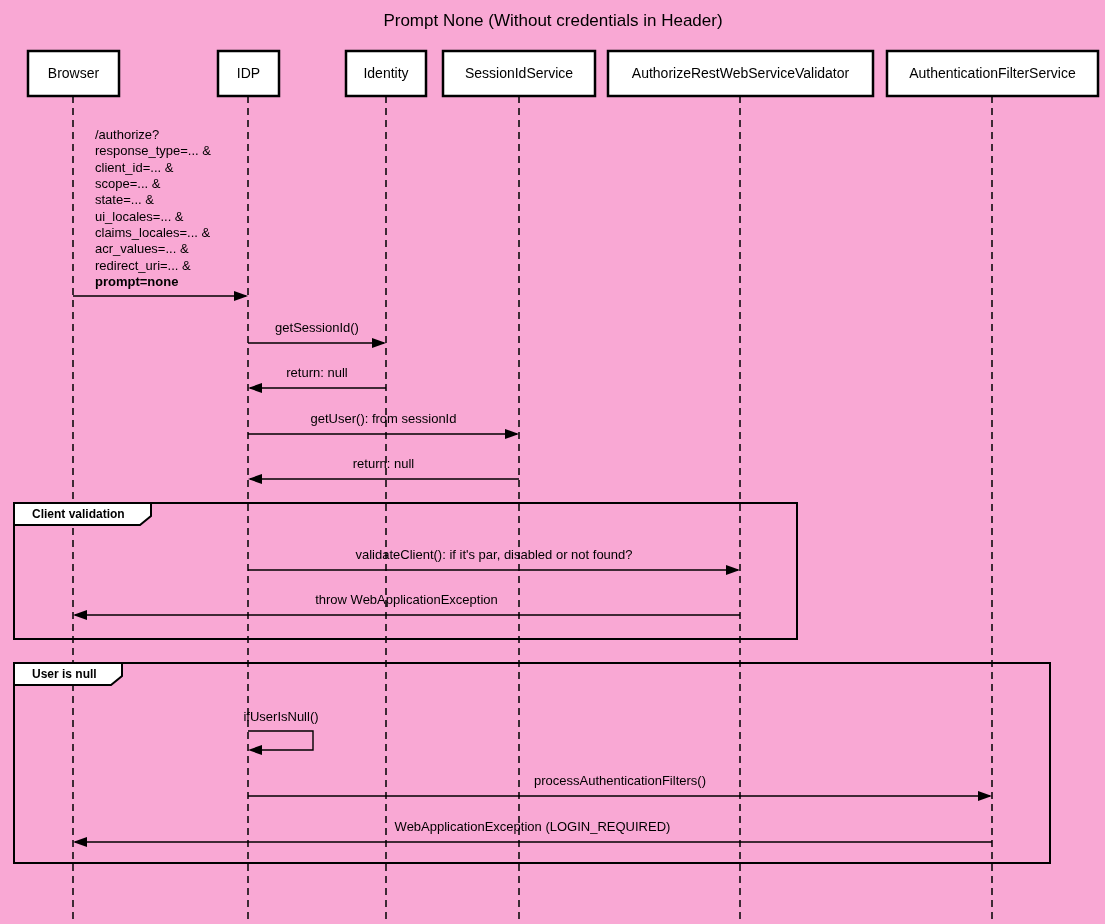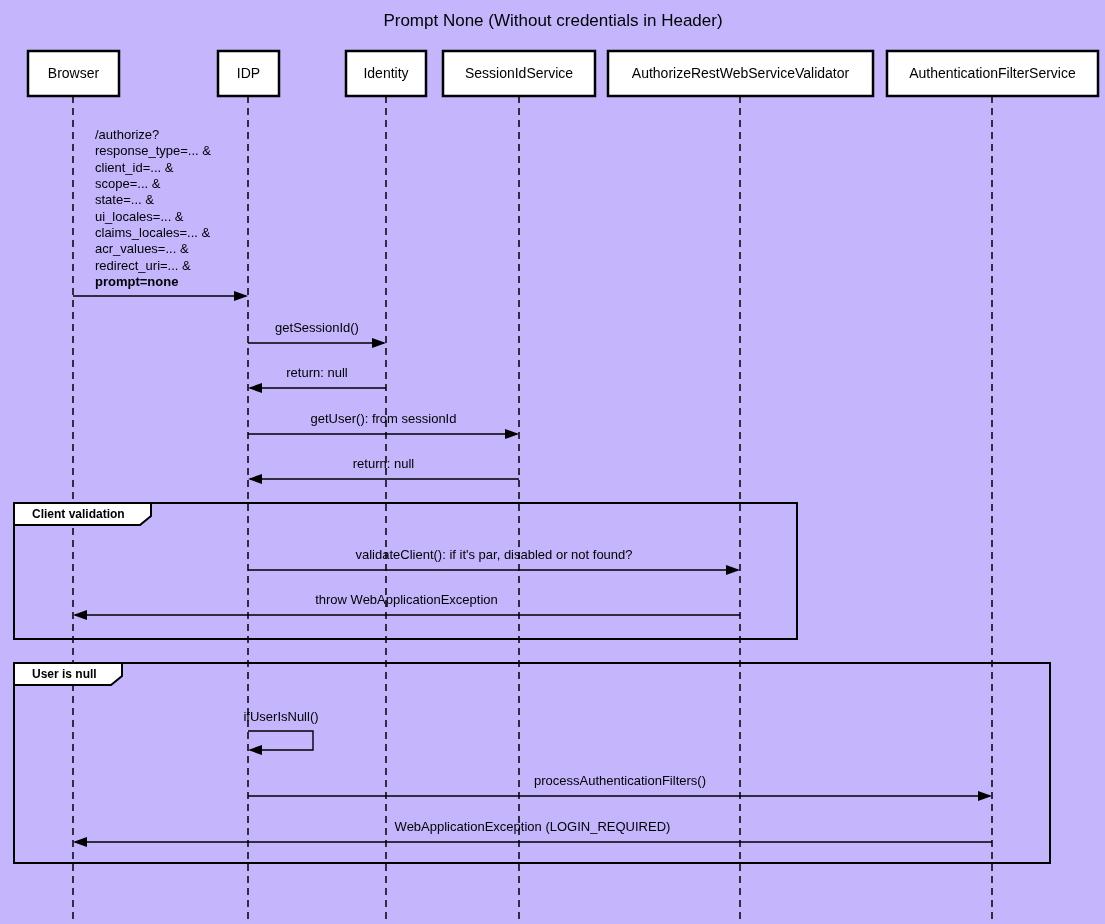--- a/index.html
+++ b/index.html
@@ -4,21 +4,21 @@
 <style>
   html, body {
     margin: 0;
     padding: 0;
     background: #ffffff;
   }
   .diagram-wrap {
     position: relative;
     width: 1105px;
     height: 924px;
-    background: #c4b5fd;
+    background: #f9a8d4;
   }
   svg text {
     font-family: "Liberation Sans", sans-serif;
     fill: #000000;
   }
   .title-text {
     font-size: 17px;
     text-anchor: middle;
   }
   .participant-label {

